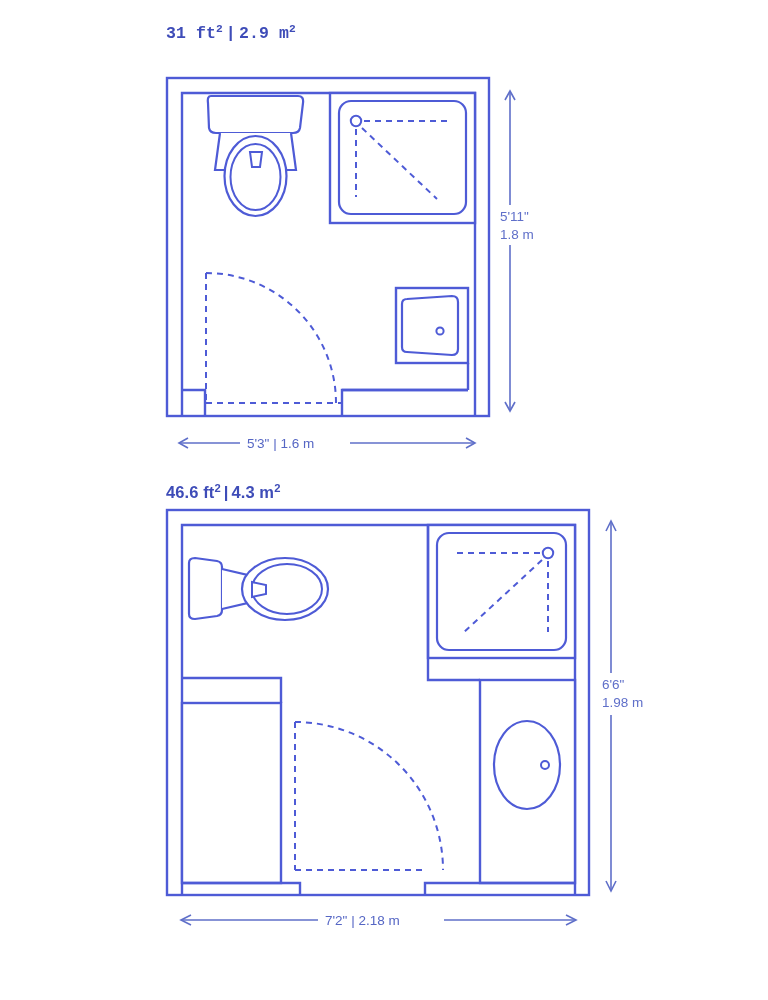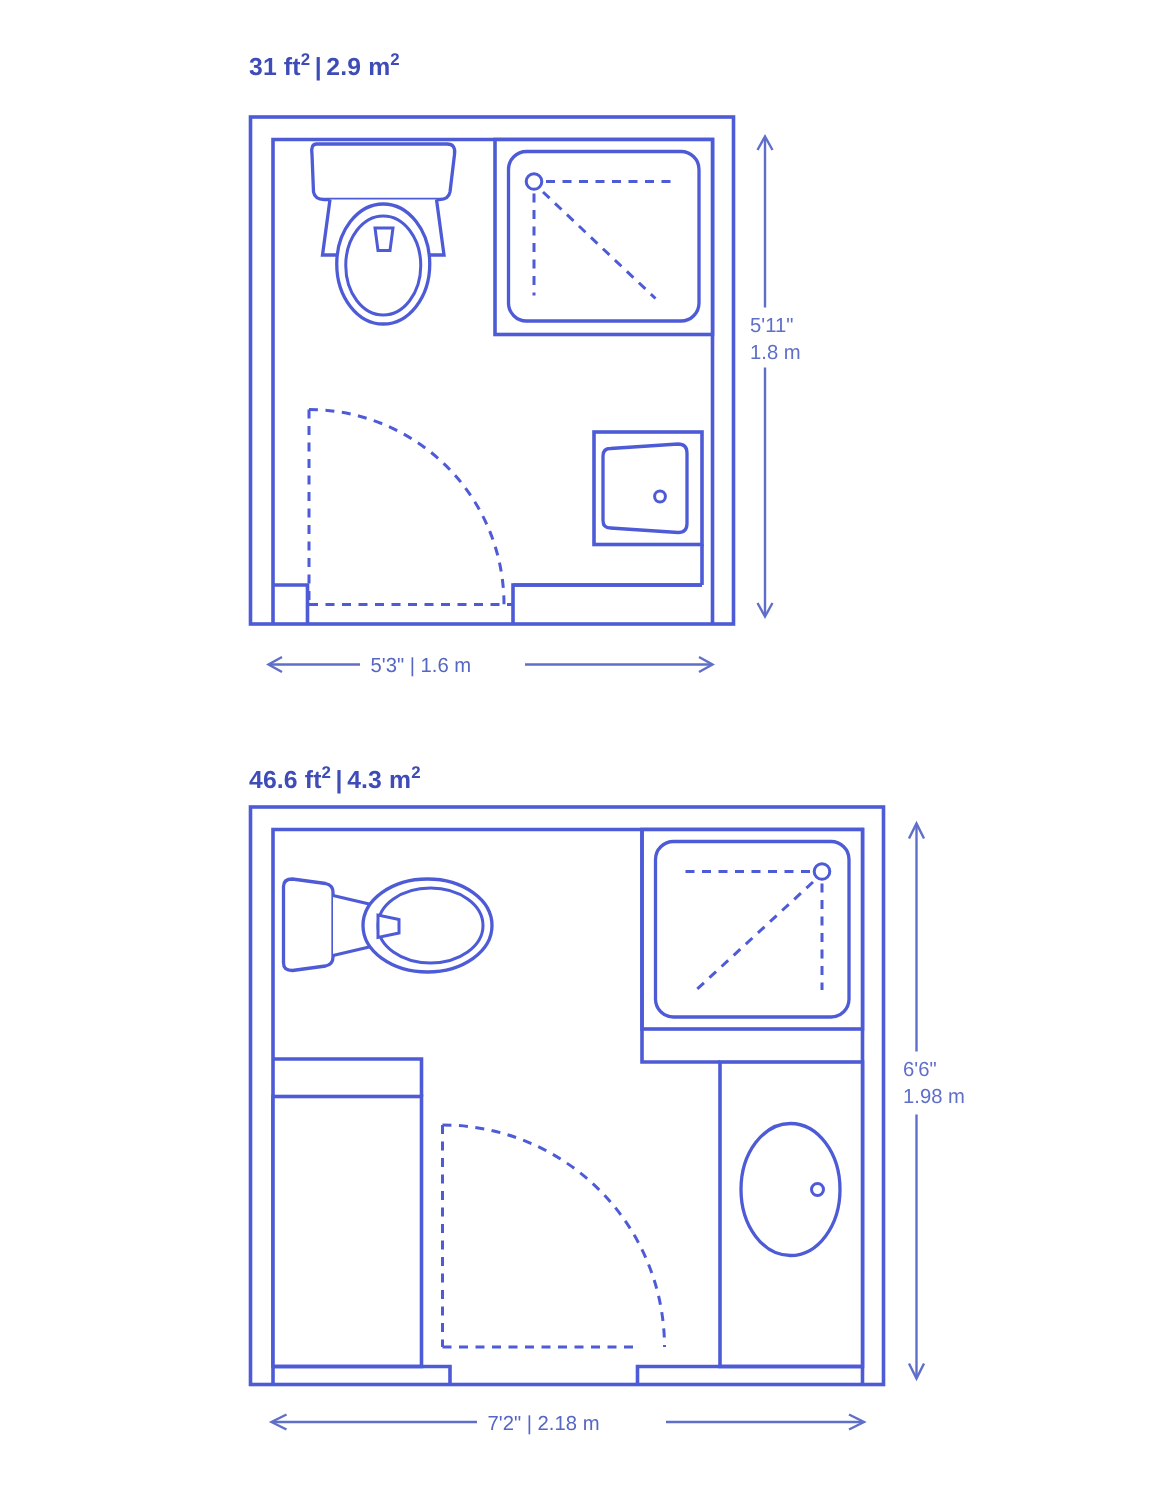--- a/index.html
+++ b/index.html
@@ -17,31 +17,31 @@
   .page {
     position: absolute;
     inset: 0;
   }
   .plan-block {
     position: absolute;
     left: 0;
     width: 768px;
   }
   #plan-1 { top: 0; height: 470px; }
-  #plan-2 { top: 493px; height: 480px; }
+  #plan-2 { top: 465px; height: 480px; }
 
   .plan-title {
     position: absolute;
     font-size: 16.5px;
     font-weight: bold;
     color: #3e4cb8;
     letter-spacing: 0.1px;
     white-space: nowrap;
   }
-  #plan-1 .plan-title { left: 166px; top: 36px; }
+  #plan-1 .plan-title { left: 166px; top: 24px; font-family: Liberation Mono, monospace; }
   #plan-2 .plan-title { left: 166px; top: 18px; }
 
   .plan-svg {
     position: absolute;
     left: 0;
     top: 0;
   }
   sup {
     font-size: 0.68em;
     vertical-align: super;

